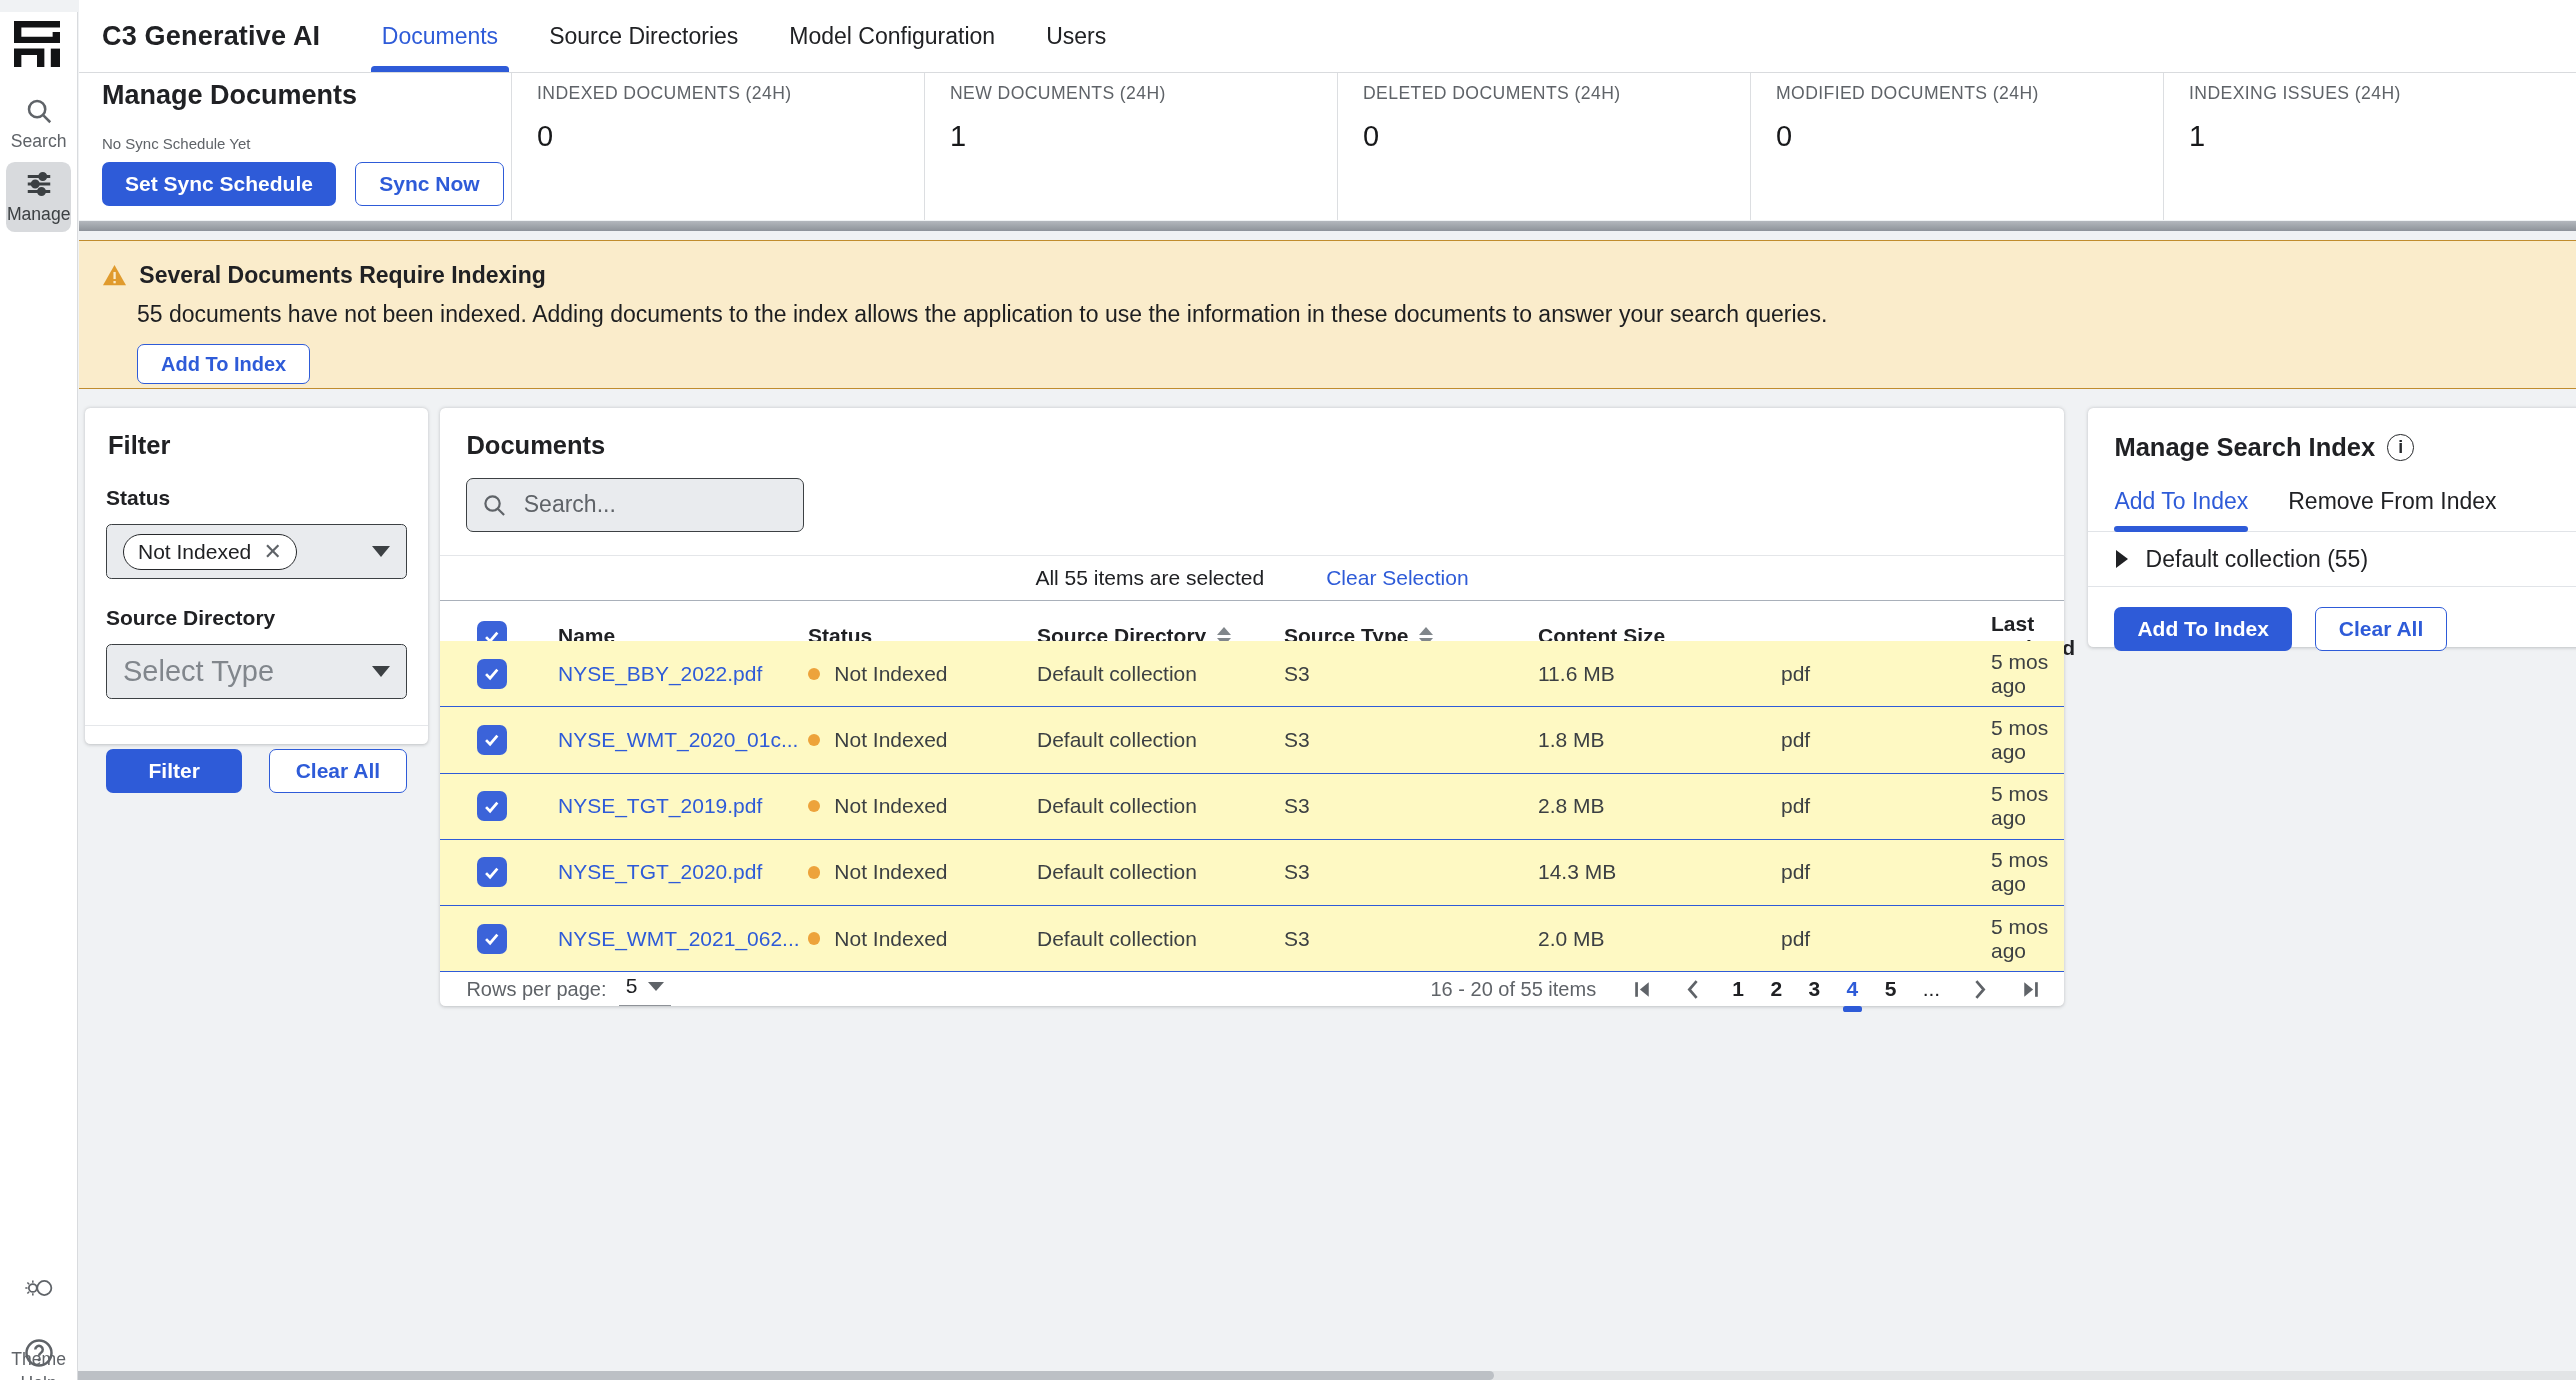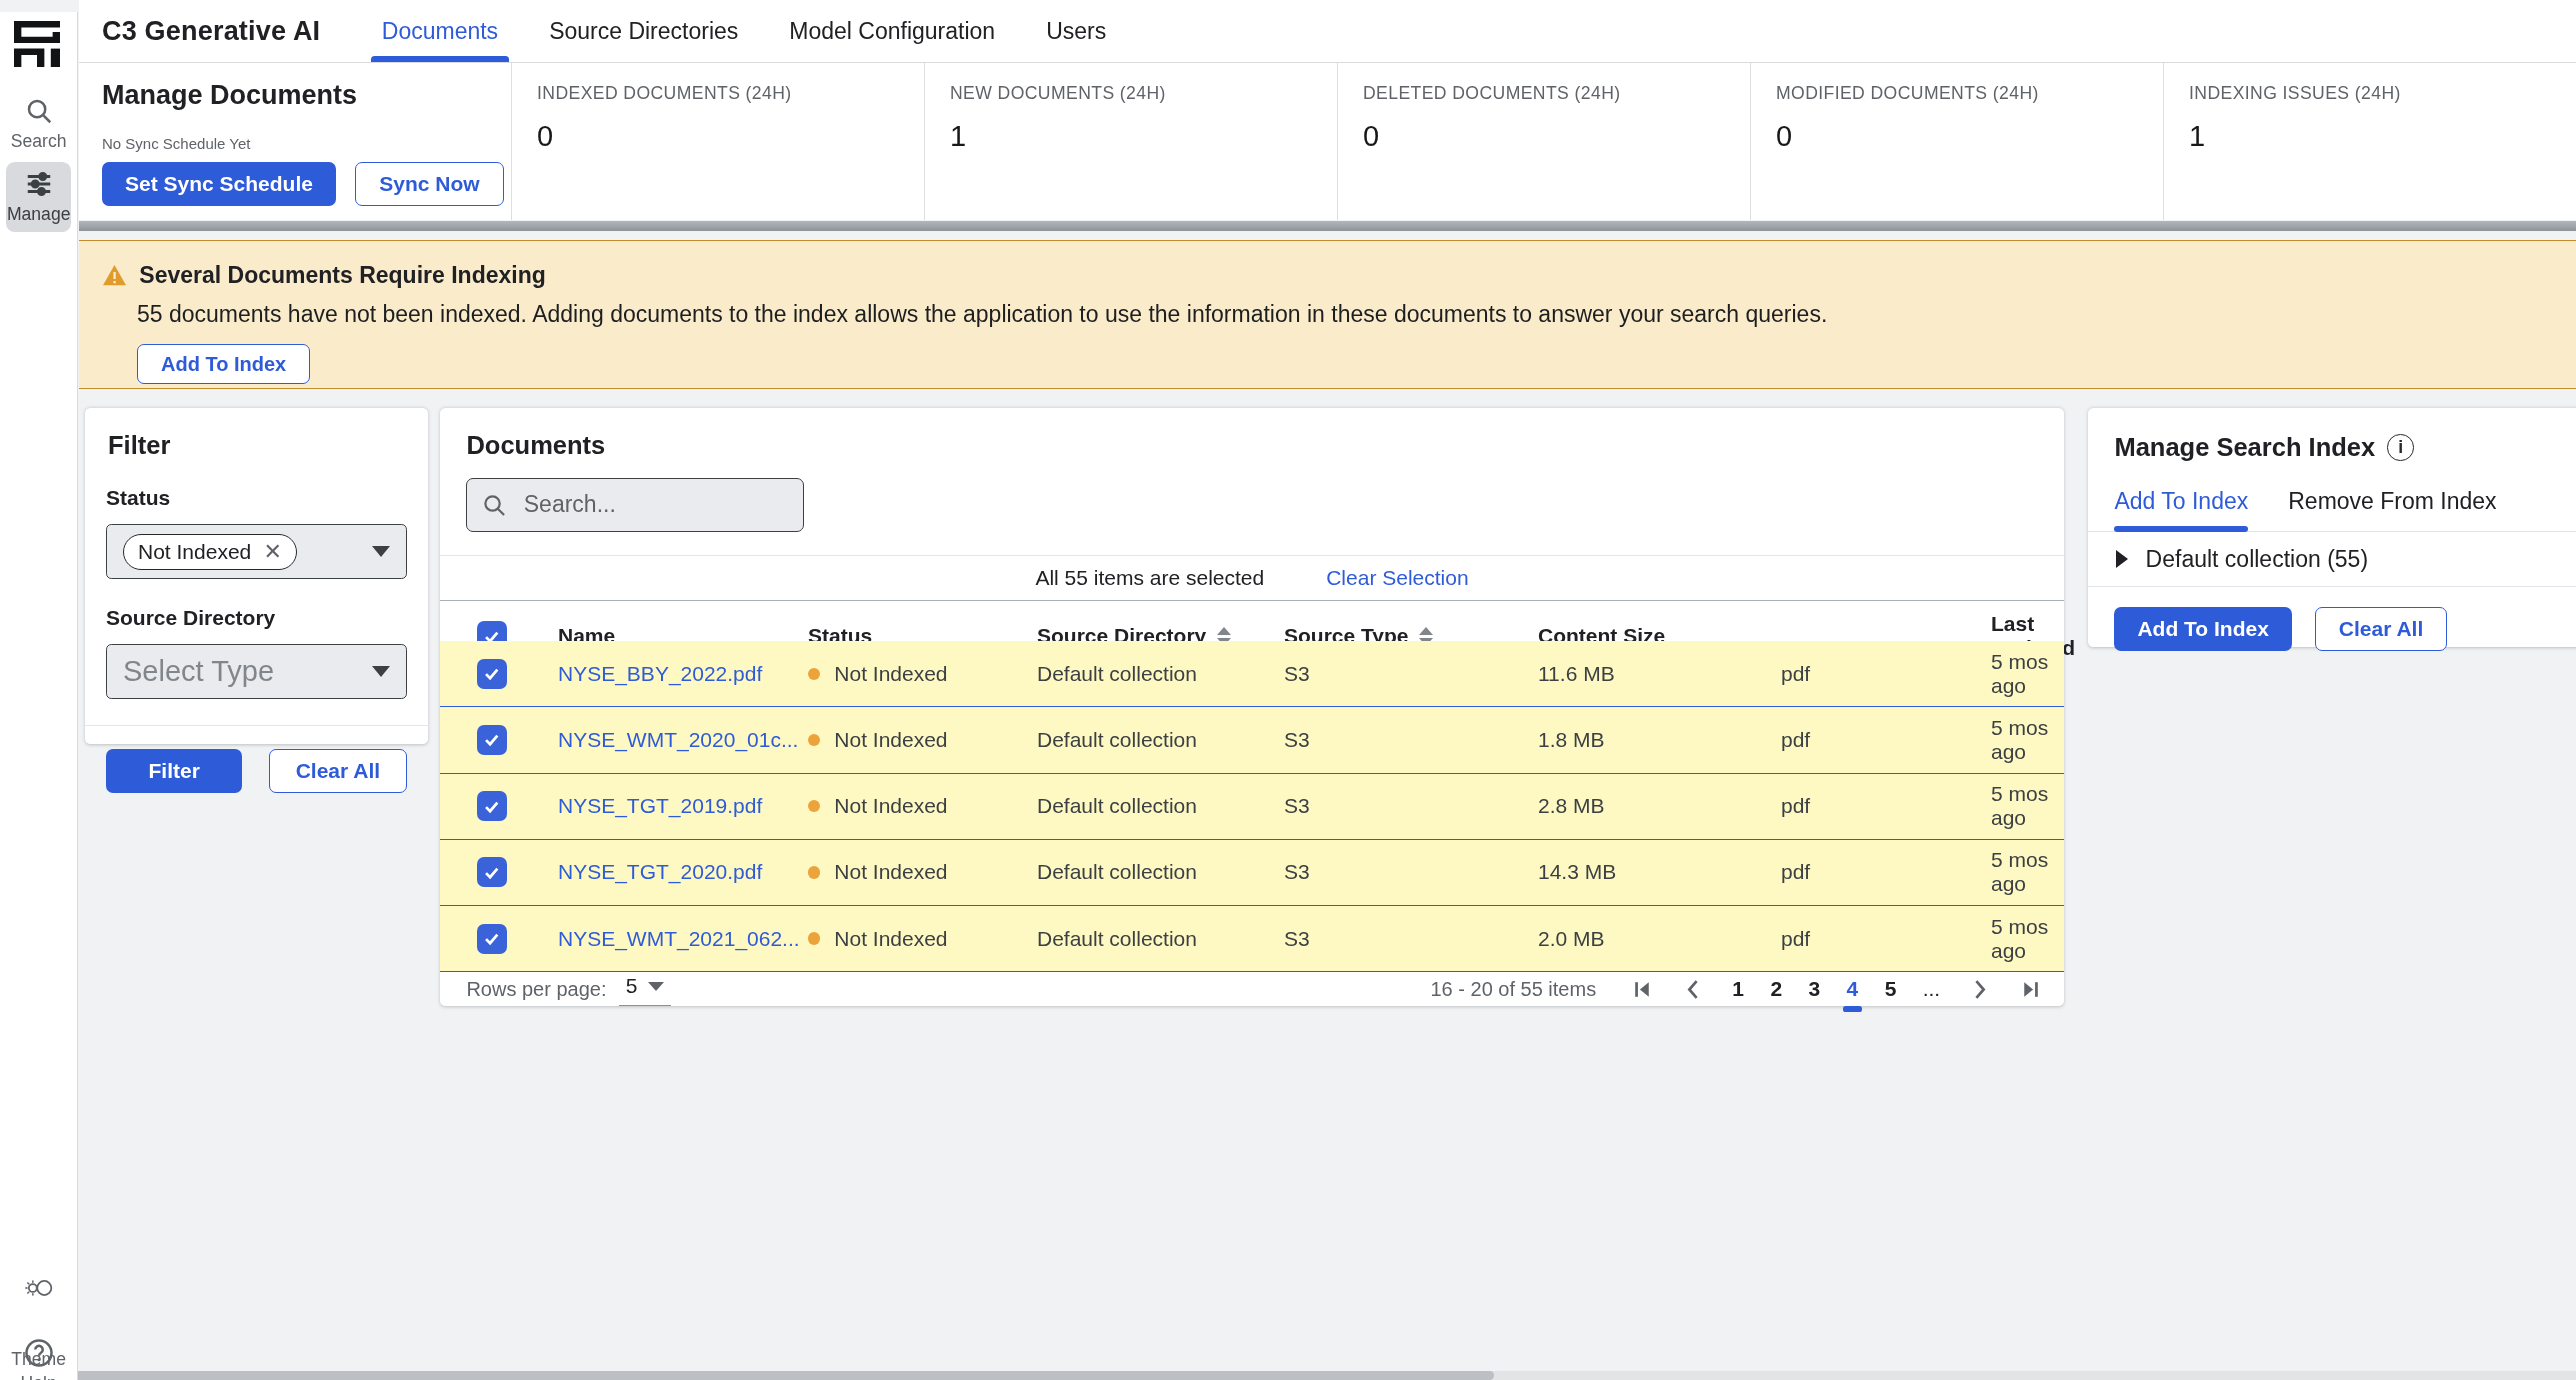--- a/index.html
+++ b/index.html
@@ -10,21 +10,21 @@
   }
   
   .rail { position:absolute; left:0; top:12px; width:78px; height:1380px; background:#fff;
           border-right:0.9px solid #d9dbde; z-index:6; }
   .logo { position:absolute; top:8.8px; left:13.2px; width:48px; height:46px; }
   .rail-item { position:absolute; left:6.2px; width:65px; display:flex; flex-direction:column;
                align-items:center; gap:5.3px; color:#5f6368; font-size:17.6px; padding:7px 0; }
   .rail-item.active { background:#d8dadd; border-radius:8.8px; color:#3c4043; }
   .rail-item svg { width:30px; height:30px; }
   
-  .header { position:absolute; left:79px; top:0; width:2497px; height:63px; background:#fff;
+  .header { position:absolute; left:79px; top:0; width:2497px; height:73px; background:#fff;
             border-bottom:0.9px solid #d9dbde; display:flex; align-items:stretch; z-index:5; }
   .app-title { font-size:27px; font-weight:bold; margin-left:23px; align-self:center; letter-spacing:0.2px; }
   .nav { display:flex; margin-left:58px; gap:44px; }
   .nav-item { font-size:23px; display:flex; align-items:center; position:relative; padding:0 3.5px; color:#202124; }
   .nav-item.active { color:#2e5bd8; }
   .nav-item.active::after { content:""; position:absolute; left:-7px; right:-7px; bottom:0; height:6.2px;
                             background:#2e5bd8; border-radius:3.5px 3.5px 0 0; }
   
   .statsbar { position:absolute; left:79px; top:62px; width:2497px; height:158px; background:#fff; display:flex; }
   .overview { width:432px; padding:17.6px 0 0 23px; flex:none; }

